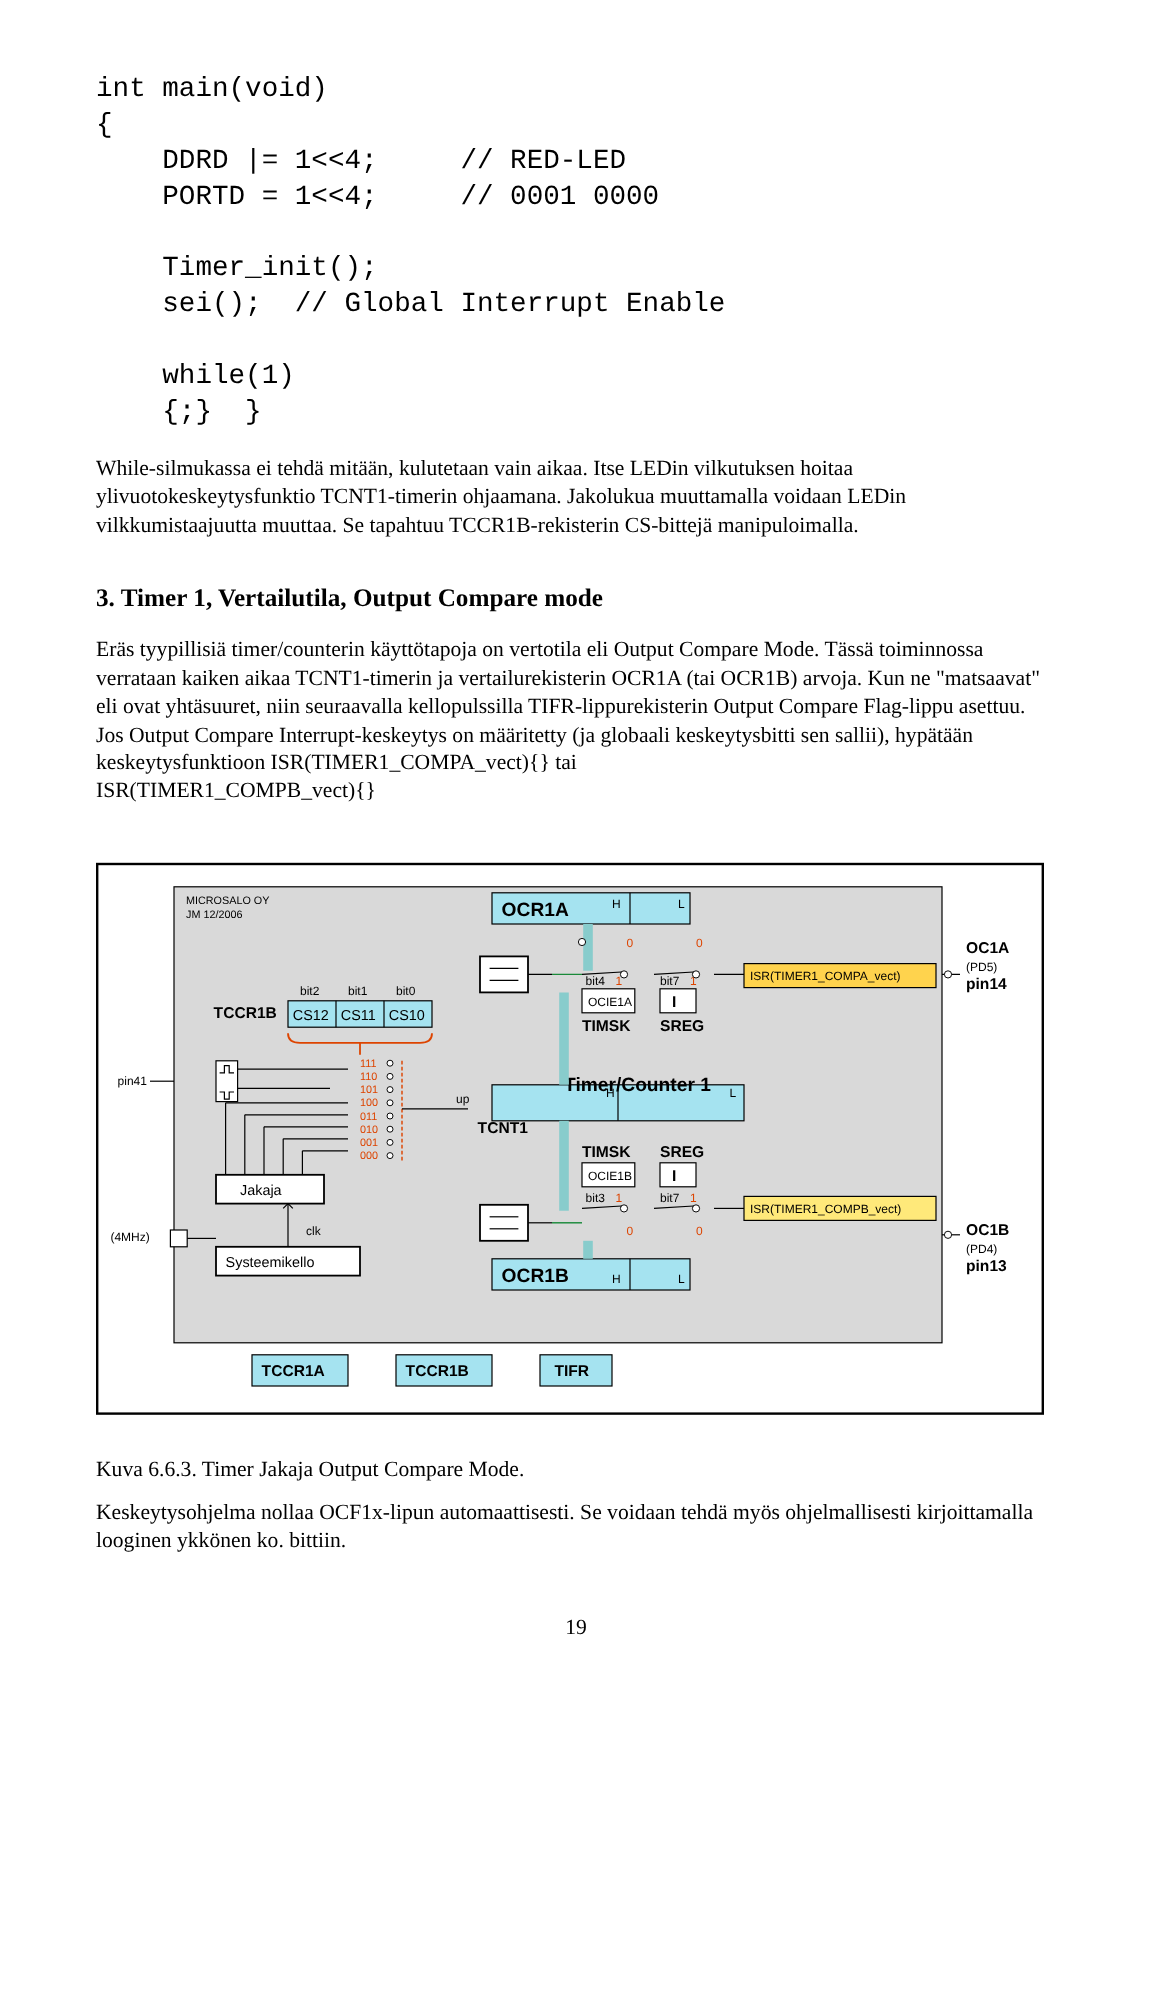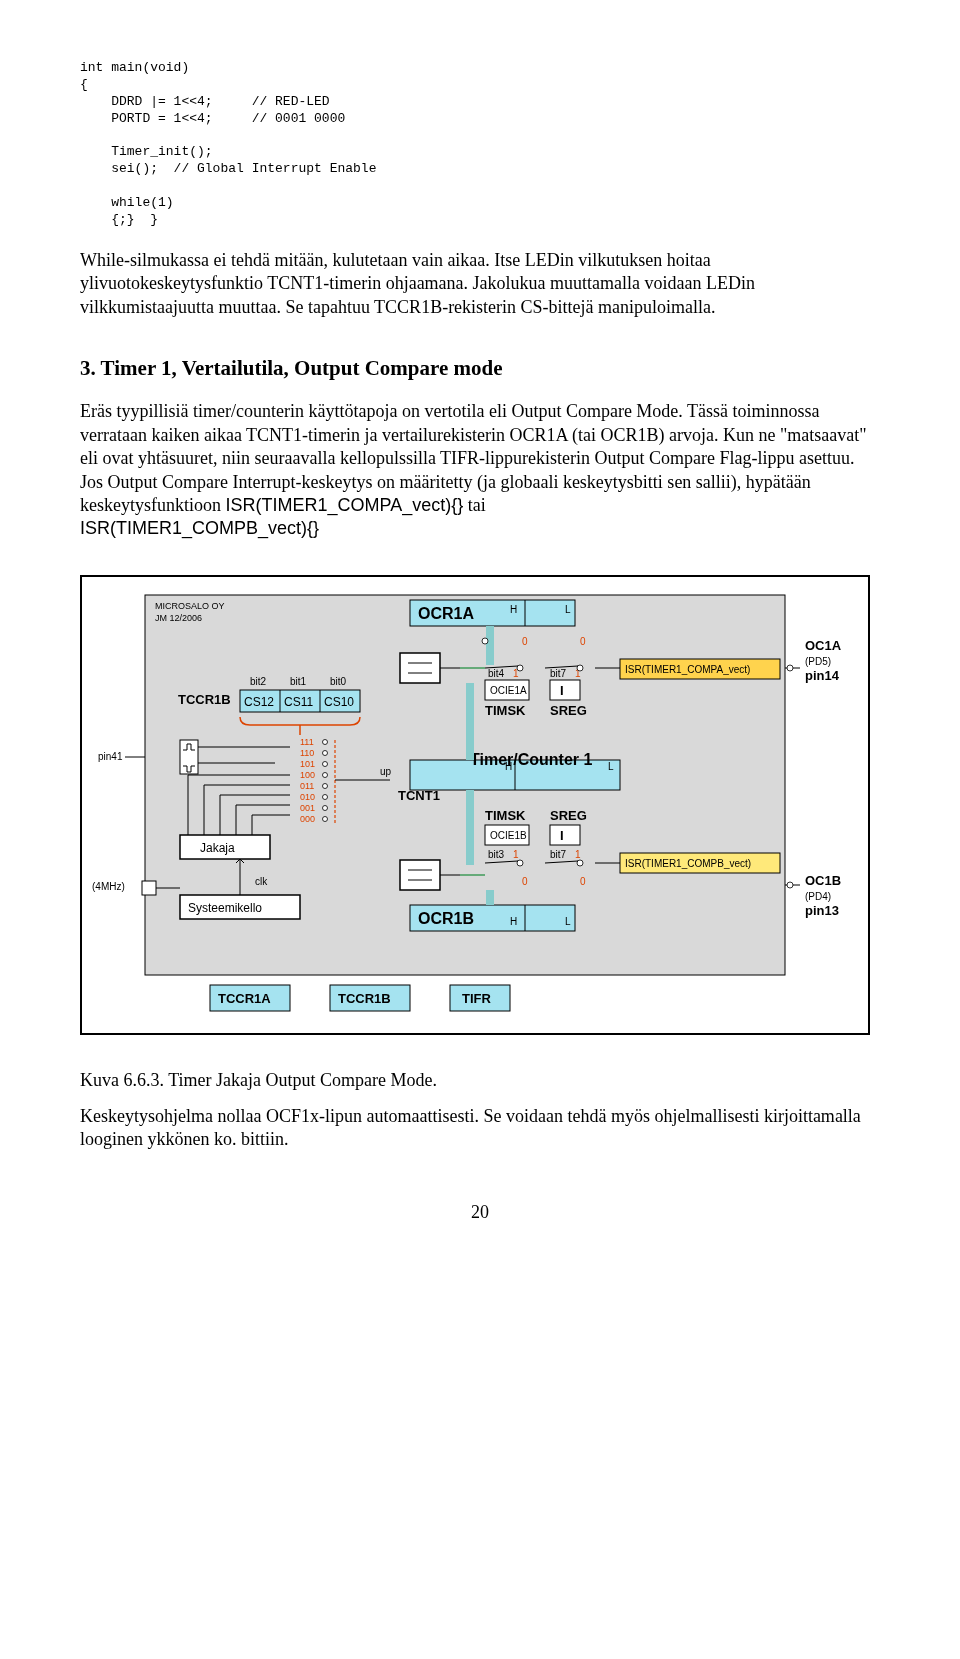--- a/index.html
+++ b/index.html
@@ -8,35 +8,35 @@
     width: 960px;
     box-sizing: border-box;
     font-family: "Times New Roman", Times, serif;
     font-size: 18px;
     line-height: 1.3;
     color: #000;
     background: #fff;
   }
   pre.code {
     font-family: "Courier New", Courier, monospace;
-    font-size: 13px;
+    font-size: 23px;
     margin: 0 0 20px;
     white-space: pre;
   }
   p { margin: 0 0 12px; }
   h2 {
     font-size: 21px;
     font-weight: bold;
     margin: 36px 0 18px;
   }
-  .mono { font-family: Liberation Sans, sans-serif; }
+  .mono { font-family: Liberation Serif, serif; }
   .diagram-wrap {
     border: 2px solid #000;
     padding: 8px;
-    margin: 22px 0 28px;
+    margin: 36px 0 28px;
     display: inline-block;
   }
   svg { display: block; }
   .reg       { fill: #a5e3f0; stroke: #000; stroke-width: 1; }
   .isr1      { fill: #ffd34d; stroke: #000; stroke-width: 1; }
   .isr2      { fill: #ffe97a; stroke: #000; stroke-width: 1; }
   .outerbox  { fill: #d9d9d9; stroke: #000; stroke-width: 1; }
   .whitebox  { fill: #fff; stroke: #000; stroke-width: 1; }
   .block     { fill: #fff; stroke: #000; stroke-width: 1.5; }
   .thinline  { fill: none; stroke: #000; stroke-width: 1; }
@@ -264,16 +264,16 @@
   <text class="med" x="248" y="418">TCCR1B</text>
   <rect class="reg" x="360" y="400" width="60" height="26"></rect>
   <text class="med" x="372" y="418">TIFR</text>
 </svg>
 </div>
 
 <p>Kuva 6.6.3. Timer Jakaja Output Compare Mode.</p>
 
 <p>Keskeytysohjelma nollaa OCF1x-lipun automaattisesti. Se voidaan tehdä myös ohjelmallisesti kirjoittamalla looginen ykkönen ko. bittiin.</p>
 
-<div class="pagenum">20</div>
+<div class="pagenum">19</div>
 
 
 
 
 </body></html>

